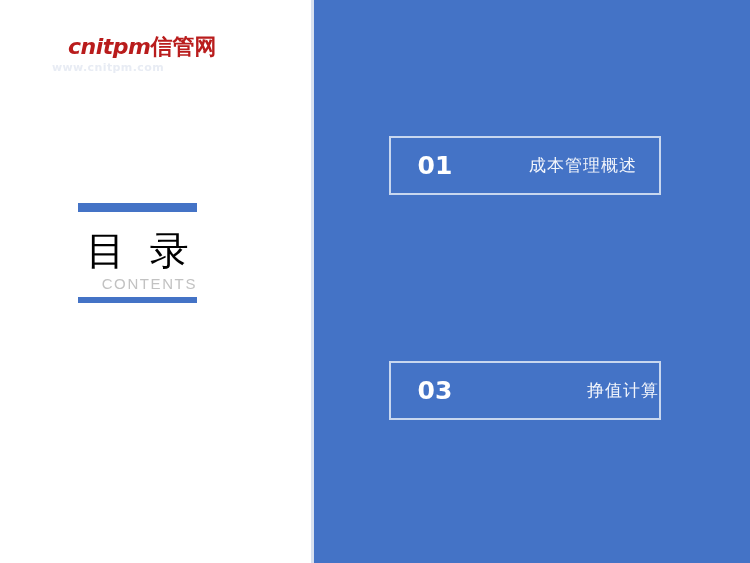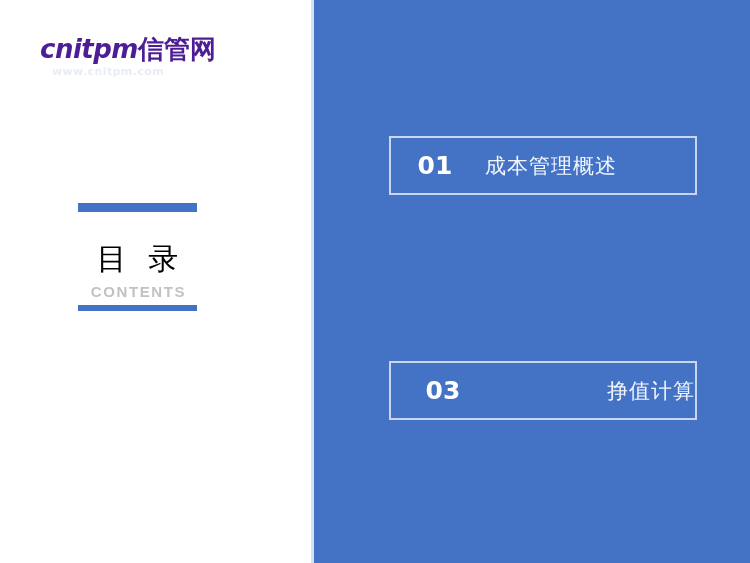--- a/index.html
+++ b/index.html
@@ -23,27 +23,28 @@
   .watermark {
     position: absolute;
     left: 40px;
     top: 36px;
     width: 200px;
     height: 44px;
     user-select: none;
   }
   .watermark-main {
     font-family: "DejaVu Sans", sans-serif;
-    font-size: 26px;
+    font-size: 22px;
     font-weight: bold;
     font-style: italic;
     letter-spacing: -0.5px;
-    color: #4c1d95;
+    color: #b91c1c;
     line-height: 1;
     white-space: nowrap;
+    margin-left: 28px;
   }
   .watermark-main .wm-cn {
     font-style: normal;
     letter-spacing: 0px;
   }
   .watermark-url {
     margin-top: 4px;
     margin-left: 12px;
     font-family: "DejaVu Sans", sans-serif;
     font-size: 11px;
@@ -82,66 +83,67 @@
   }
   .rule {
     width: 119px;
     background: #4473c6;
   }
   .rule-top { height: 9px; }
   .rule-bottom { height: 6px; }
 
   .title-cn {
     font-family: "DejaVu Sans", "Liberation Sans", sans-serif;
-    font-size: 30px;
+    font-size: 39px;
     line-height: 46px;
     color: #000000;
     letter-spacing: 6px;
-    padding: 4px 0 0 6px;
+    padding: 16px 0 0 6px;
     white-space: nowrap;
-    margin-top: 20px;
   }
   .title-en {
     font-family: "Liberation Sans", "DejaVu Sans", sans-serif;
     font-size: 15px;
-    font-weight: bold;
+    font-weight: normal;
     letter-spacing: 1.6px;
     color: #c2c2c2;
     padding: 1px 0 5px 2px;
     white-space: nowrap;
+    text-align: right;
   }
 
   
   .toc-box {
     position: absolute;
     left: 389px;
-    width: 308px;
+    width: 272px;
     height: 59px;
     border: 2px solid #c8d7ef;
     box-sizing: border-box;
     display: flex;
     align-items: center;
+    gap: 44px;
   }
   .toc-box-1 { top: 136px; }
   .toc-box-2 { top: 246px; }
-  .toc-box-3 { top: 361px; padding-left: 8px; }
+  .toc-box-3 { top: 361px; }
 
   .toc-num {
     font-family: "DejaVu Sans", "Liberation Sans", sans-serif;
     font-size: 25px;
     font-weight: bold;
     color: #ffffff;
     width: 88px;
     text-align: center;
     flex: 0 0 auto;
     letter-spacing: 0px;
   }
   .toc-label {
     font-family: "DejaVu Sans", "Liberation Sans", sans-serif;
-    font-size: 21px;
+    font-size: 17px;
     color: #f2f5fb;
     letter-spacing: 1px;
     flex: 1 1 auto;
     text-align: left;
     padding-left: 6px;
     white-space: nowrap;
   }
   .toc-label.center-short {
     text-align: right;
     padding-left: 28px;

